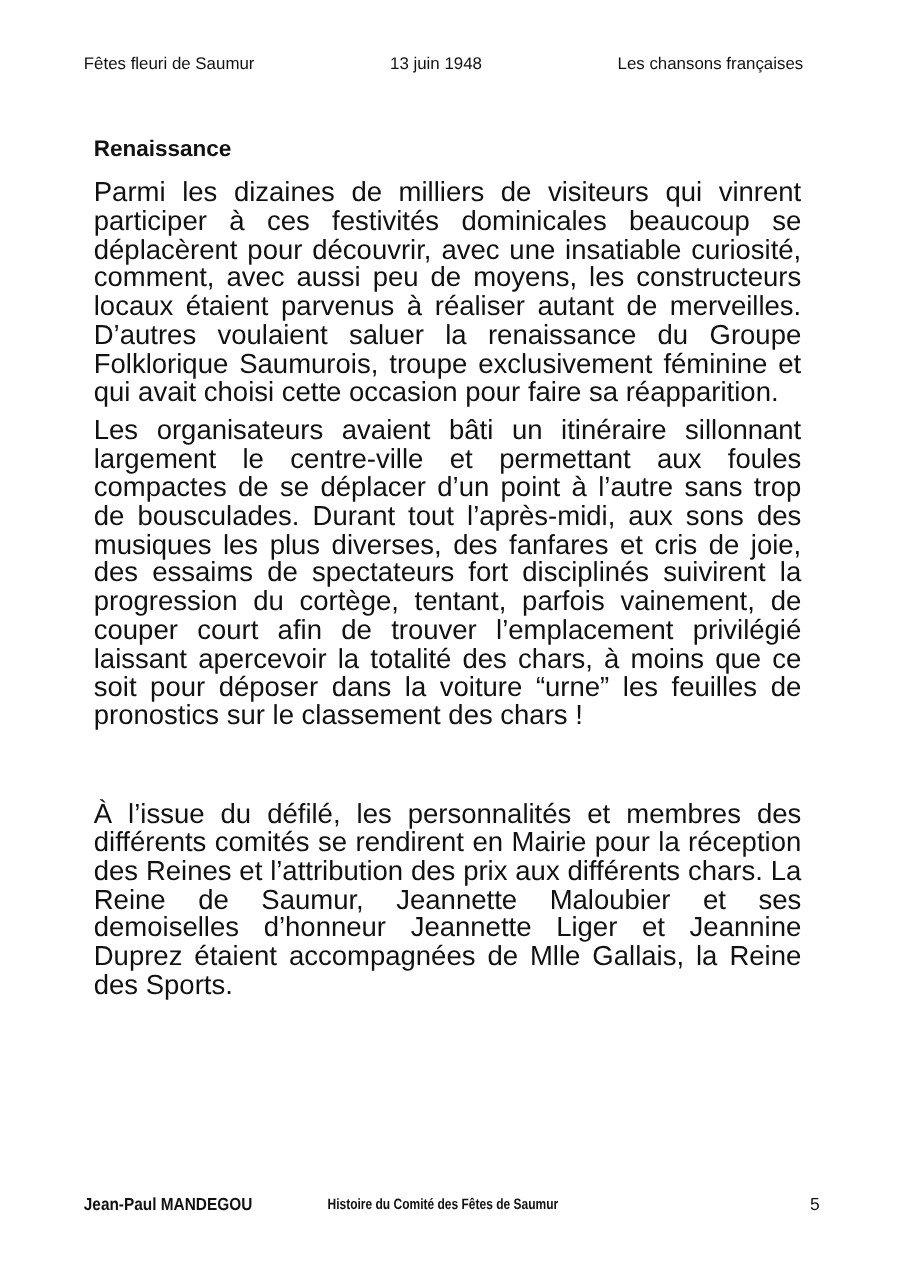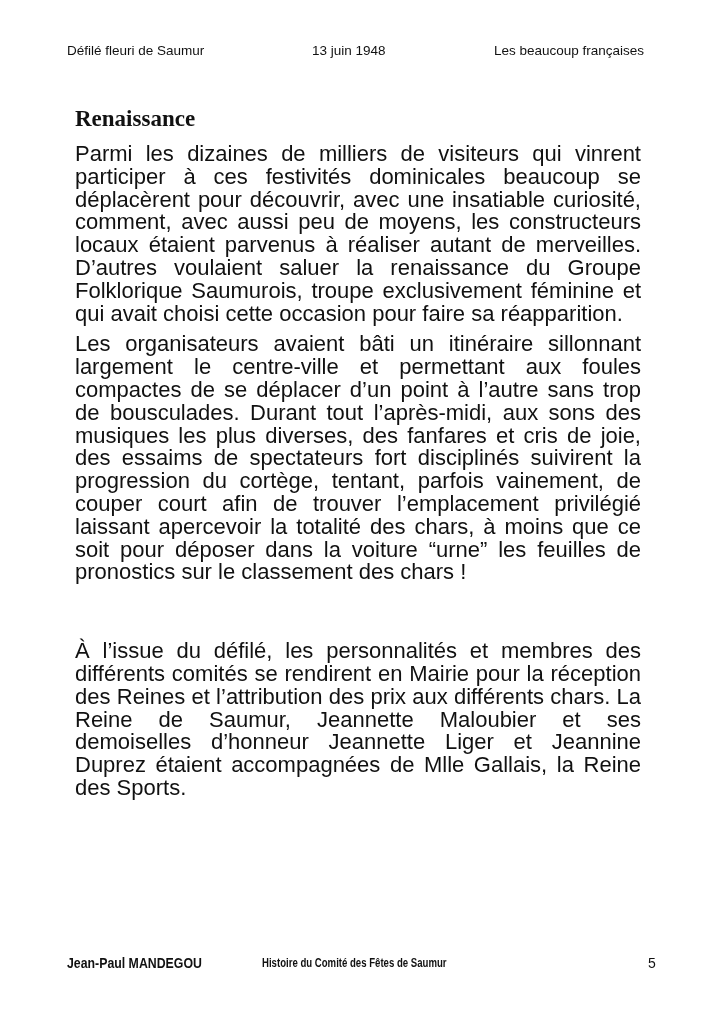--- a/index.html
+++ b/index.html
@@ -33,24 +33,23 @@
     .header .right { left: 494px; }
 
     .content {
       position: absolute;
       top: 108px;
       left: 75px;
       width: 566px;
     }
     .section-title {
       font-weight: bold;
-      font-size: 23px;
+      font-size: 18px;
       line-height: 22px;
       margin: 0 0 13px 0;
-      font-family: Liberation Serif, serif;
     }
     .para {
       font-size: 22px;
       line-height: 22.8px;
       text-align: justify;
       margin: 0 0 8px 0;
       letter-spacing: 0px;
     }
     .gap { height: 48px; }
 
@@ -79,23 +78,23 @@
     }
     .footer .page {
       left: 648px;
       font-size: 14px;
     }
   </style>
 </head>
 <body>
 
 <div class="header">
-  <span class="left">Défilé fleuri de Saumur</span>
+  <span class="left">Fêtes fleuri de Saumur</span>
   <span class="center">13 juin 1948</span>
-  <span class="right">Les beaucoup françaises</span>
+  <span class="right">Les chansons françaises</span>
 </div>
 
 <div class="content">
   <section>
     <h2 class="section-title">Renaissance</h2>
     <p class="para">Parmi les dizaines de milliers de visiteurs qui vinrent participer à ces festivités dominicales beaucoup se déplacèrent pour découvrir, avec une insatiable curiosité, comment, avec aussi peu de moyens, les constructeurs locaux étaient parvenus à réaliser autant de merveilles. D’autres voulaient saluer la renaissance du Groupe Folklorique Saumurois, troupe exclusivement féminine et qui avait choisi cette occasion pour faire sa réapparition.</p>
     <p class="para">Les organisateurs avaient bâti un itinéraire sillonnant largement le centre-ville et permettant aux foules compactes de se déplacer d’un point à l’autre sans trop de bousculades. Durant tout l’après-midi, aux sons des musiques les plus diverses, des fanfares et cris de joie, des essaims de spectateurs fort disciplinés suivirent la progression du cortège, tentant, parfois vainement, de couper court afin de trouver l’emplacement privilégié laissant apercevoir la totalité des chars, à moins que ce soit pour déposer dans la voiture “urne” les feuilles de pronostics sur le classement des chars !</p>
   </section>
 
   <div class="gap"></div>

